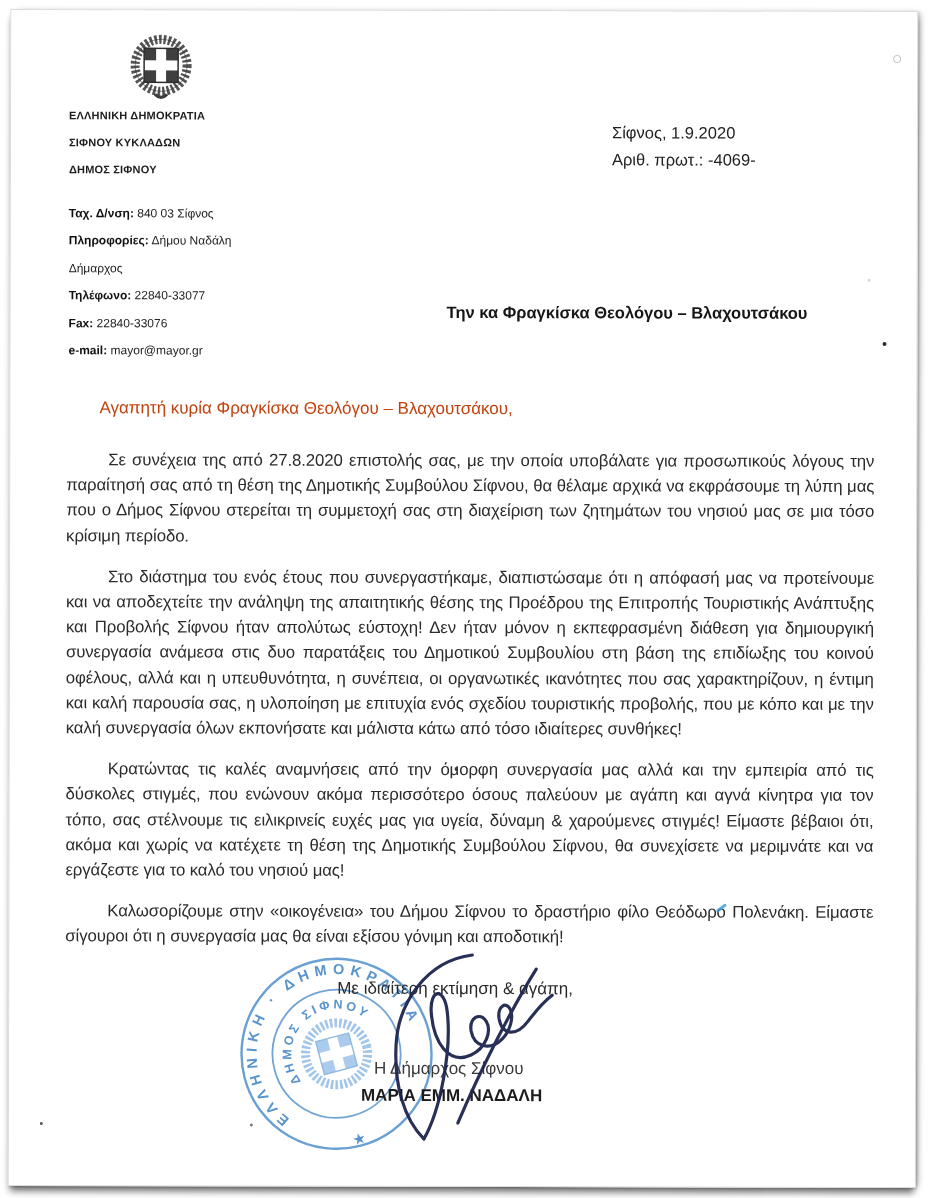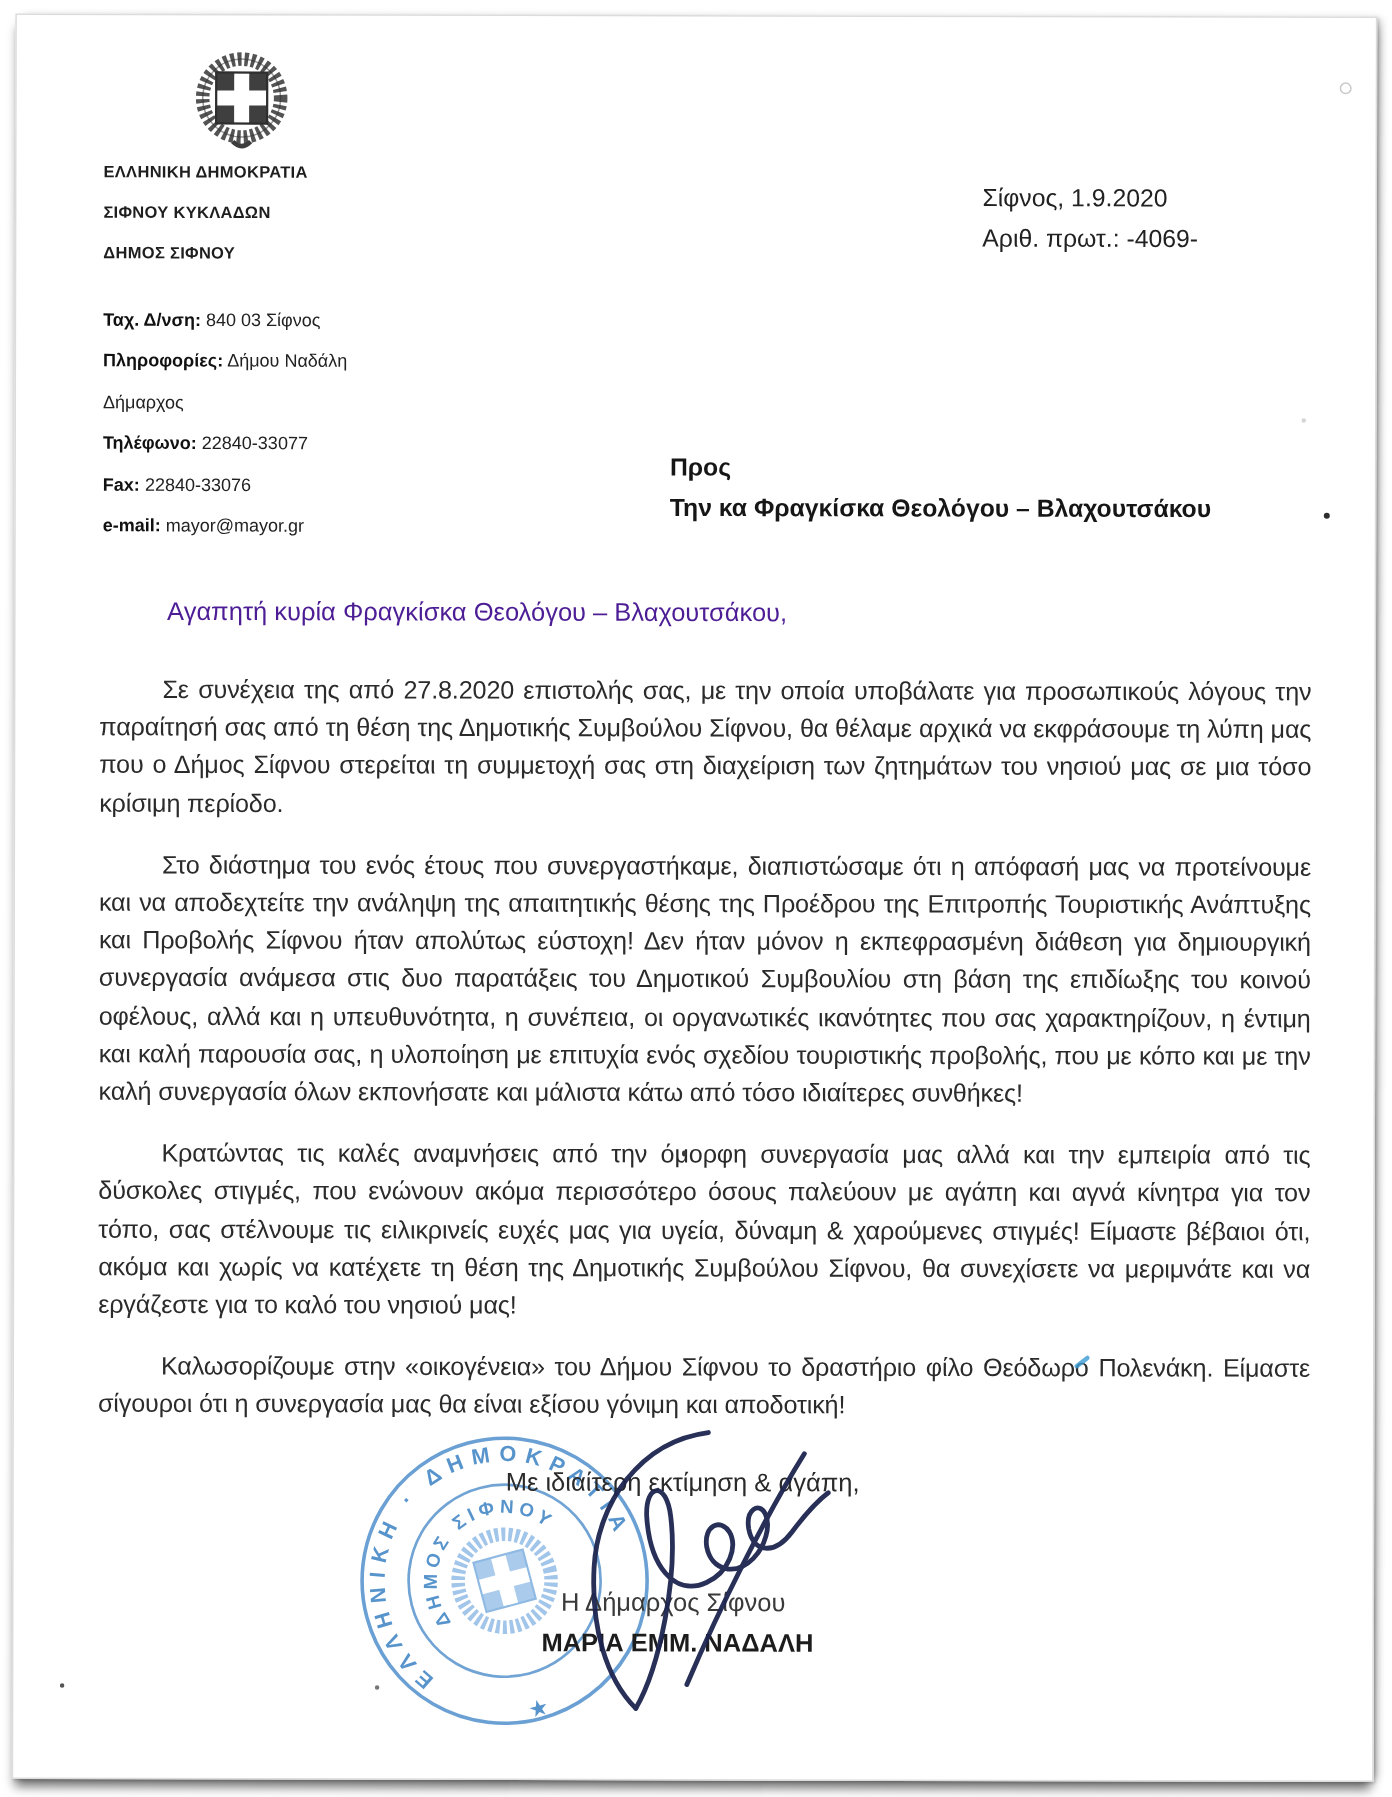--- a/index.html
+++ b/index.html
@@ -11,25 +11,25 @@
   }
   .page{
     position:absolute;left:9px;top:10px;width:906px;height:1175px;
     background:#fff;
     border:1px solid #dcdcdc;
     box-shadow: 4px 0 6px -2px rgba(0,0,0,.28), 0 7px 7px -2px rgba(0,0,0,.55), 1px 1px 2px rgba(0,0,0,.15);
     transform:rotate(0.12deg);
   }
   .emblem-top{position:absolute;left:104px;top:16px;}
   .letterhead{position:absolute;left:58px;top:92px;font-weight:bold;font-size:11px;line-height:27px;letter-spacing:.2px;color:#1e1e1e;}
-  .meta{position:absolute;left:601px;top:108px;font-size:16.5px;line-height:27px;color:#222;margin-left:43px;}
+  .meta{position:absolute;left:601px;top:108px;font-size:16.5px;line-height:27px;color:#222;}
   .contact{position:absolute;left:58px;top:190px;font-size:12px;line-height:27.4px;color:#222;}
   .contact .lbl{font-weight:bold;color:#111;}
   .recipient{position:absolute;left:436px;top:288px;font-weight:bold;font-size:16.5px;line-height:27px;color:#161616;}
-  .salutation{position:absolute;left:101px;top:388px;font-size:17px;color:#4c1d95;}
+  .salutation{position:absolute;left:89px;top:388px;font-size:17px;color:#c2410c;}
   .body-text{position:absolute;left:56px;top:437px;width:808px;font-size:16.8px;line-height:25.2px;text-align:justify;color:#2b2b2b;letter-spacing:-0.1px;}
   .body-text p{margin:0 0 16px 0;text-indent:42px;}
   .closing-val{position:absolute;left:328px;top:968px;font-size:17px;color:#2a2a2a;}
   .closing-title{position:absolute;left:365px;top:1048px;font-size:17px;color:#3a3a3a;}
   .closing-name{position:absolute;left:352px;top:1075px;font-size:17px;font-weight:bold;color:#1c1c1c;}
   .stamp{position:absolute;left:223px;top:938px;transform:rotate(-15deg);opacity:.88;}
   .signature{position:absolute;left:295px;top:938px;}
   .speck{position:absolute;border-radius:50%;}
   .sp1{left:882px;top:43px;width:6px;height:6px;border:1px solid #c9c9c9;background:transparent;}
   .sp2{left:857px;top:267px;width:3px;height:3px;background:#d5d5d5;}
@@ -70,21 +70,20 @@
   <div class="contact">
     <div><span class="lbl">Ταχ. Δ/νση:</span><span> 840 03 Σίφνος</span></div>
     <div><span class="lbl">Πληροφορίες:</span><span> Δήμου Ναδάλη</span></div>
     <div><span class="lbl"></span><span>Δήμαρχος</span></div>
     <div><span class="lbl">Τηλέφωνο:</span><span> 22840-33077</span></div>
     <div><span class="lbl">Fax:</span><span> 22840-33076</span></div>
     <div><span class="lbl">e-mail:</span><span> mayor@mayor.gr</span></div>
   </div>
 
   <div class="recipient">
-    <div>Προς</div>
     <div>Την κα Φραγκίσκα Θεολόγου – Βλαχουτσάκου</div>
   </div>
 
   <div class="salutation">Αγαπητή κυρία Φραγκίσκα Θεολόγου – Βλαχουτσάκου,</div>
 
   <div class="body-text">
     <p>Σε συνέχεια της από 27.8.2020 επιστολής σας, με την οποία υποβάλατε για προσωπικούς λόγους την παραίτησή σας από τη θέση της Δημοτικής Συμβούλου Σίφνου, θα θέλαμε αρχικά να εκφράσουμε τη λύπη μας που ο Δήμος Σίφνου στερείται τη συμμετοχή σας στη διαχείριση των ζητημάτων του νησιού μας σε μια τόσο κρίσιμη περίοδο.</p>
     <p>Στο διάστημα του ενός έτους που συνεργαστήκαμε, διαπιστώσαμε ότι η απόφασή μας να προτείνουμε και να αποδεχτείτε την ανάληψη της απαιτητικής θέσης της Προέδρου της Επιτροπής Τουριστικής Ανάπτυξης και Προβολής Σίφνου ήταν απολύτως εύστοχη! Δεν ήταν μόνον η εκπεφρασμένη διάθεση για δημιουργική συνεργασία ανάμεσα στις δυο παρατάξεις του Δημοτικού Συμβουλίου στη βάση της επιδίωξης του κοινού οφέλους, αλλά και η υπευθυνότητα, η συνέπεια, οι οργανωτικές ικανότητες που σας χαρακτηρίζουν, η έντιμη και καλή παρουσία σας, η υλοποίηση με επιτυχία ενός σχεδίου τουριστικής προβολής, που με κόπο και με την καλή συνεργασία όλων εκπονήσατε και μάλιστα κάτω από τόσο ιδιαίτερες συνθήκες!</p>
     <p>Κρατώντας τις καλές αναμνήσεις από την όμορφη συνεργασία μας αλλά και την εμπειρία από τις δύσκολες στιγμές, που ενώνουν ακόμα περισσότερο όσους παλεύουν με αγάπη και αγνά κίνητρα για τον τόπο, σας στέλνουμε τις ειλικρινείς ευχές μας για υγεία, δύναμη &amp; χαρούμενες στιγμές! Είμαστε βέβαιοι ότι, ακόμα και χωρίς να κατέχετε τη θέση της Δημοτικής Συμβούλου Σίφνου, θα συνεχίσετε να μεριμνάτε και να εργάζεστε για το καλό του νησιού μας!</p>
     <p>Καλωσορίζουμε στην «οικογένεια» του Δήμου Σίφνου το δραστήριο φίλο Θεόδωρο Πολενάκη. Είμαστε σίγουροι ότι η συνεργασία μας θα είναι εξίσου γόνιμη και αποδοτική!</p>

